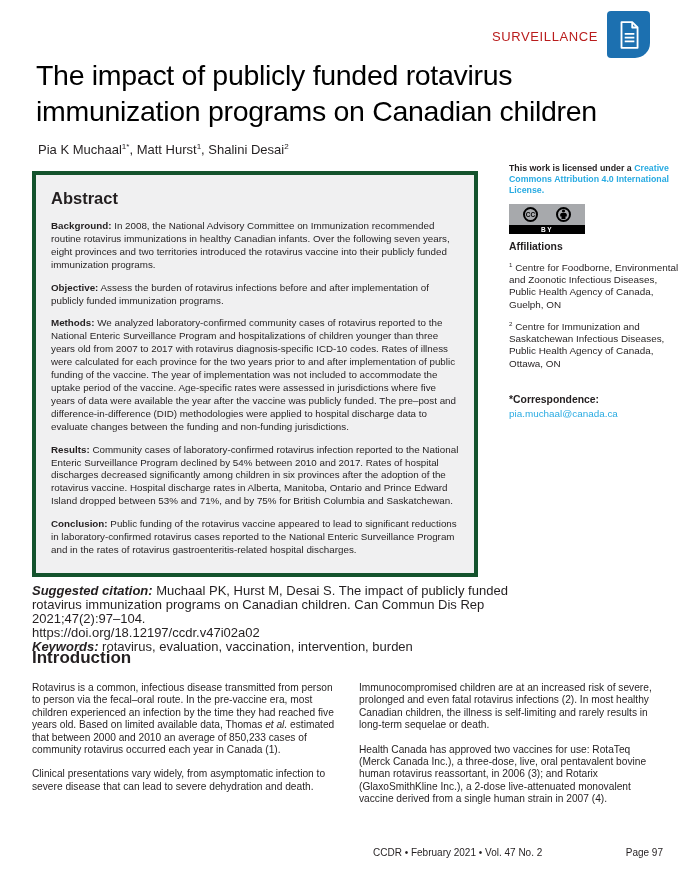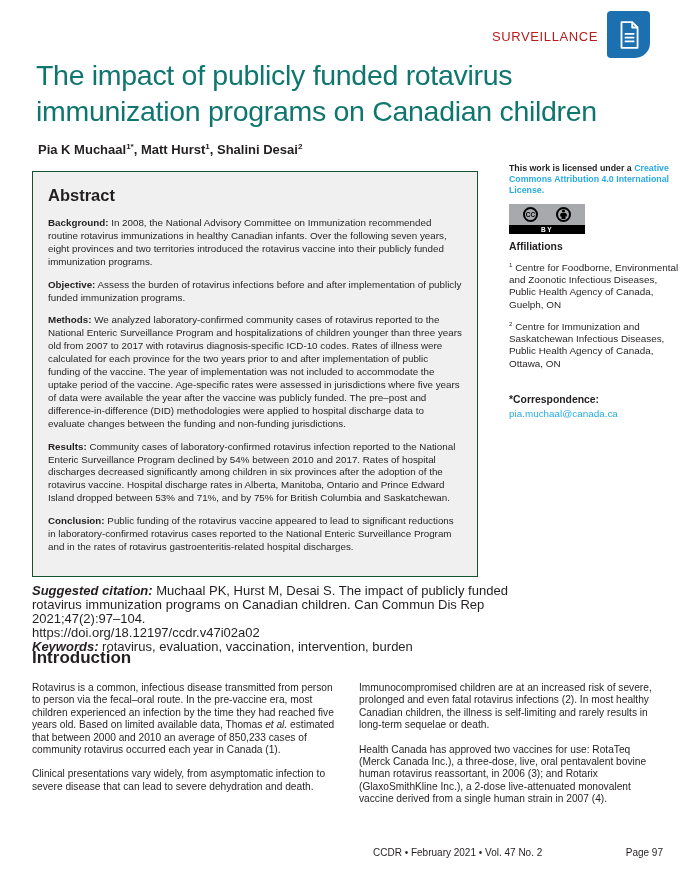--- a/index.html
+++ b/index.html
@@ -18,31 +18,31 @@
   .doc-badge {
     position:absolute; top:11px; left:607px; width:43px; height:47px;
     background:#1C70B0; border-radius:4px 4px 15px 4px;
     display:flex; align-items:center; justify-content:center;
   }
 
   
   .title {
     position:absolute; left:36px; top:58px; width:632px; margin:0;
     font-size:28.5px; line-height:35.5px; font-weight:400; letter-spacing:-0.3px;
-    color:#0f766e;
+    color:#000000;
   }
   .authors {
     position:absolute; left:38px; top:142px;
-    font-size:13px; font-weight:700;
+    font-size:13px; font-weight:400;
   }
 
   
   .abstract {
     position:absolute; left:32px; top:171px; width:446px; height:406px;
-    box-sizing:border-box; background:#F0F0F1; border:1px solid #14532d;
+    box-sizing:border-box; background:#F0F0F1; border:4px solid #14532d;
     padding:12px 15px; overflow:hidden;
   }
   .abstract h2 { margin:2px 0 12px; font-size:16.5px; font-weight:700; }
   .abstract p { margin:0 0 10px; font-size:9.8px; line-height:12.9px; }
 
   
   .sidebar { position:absolute; left:509px; top:163px; width:172px; }
   .license { margin:0; font-size:8.8px; line-height:11.2px; font-weight:700; }
   .link { color:#29ABE2; text-decoration:none; cursor:pointer; }
   .cc-badge { margin-top:7px; width:76px; cursor:pointer; }

